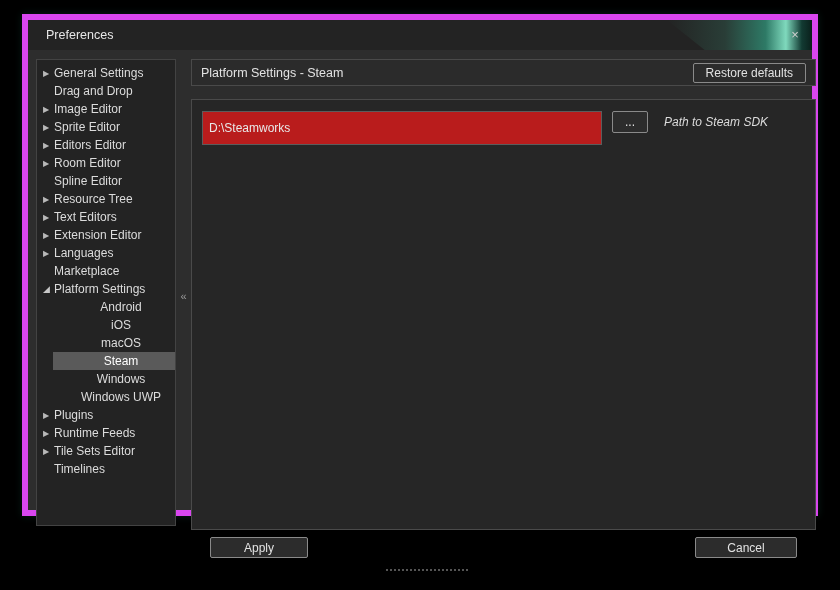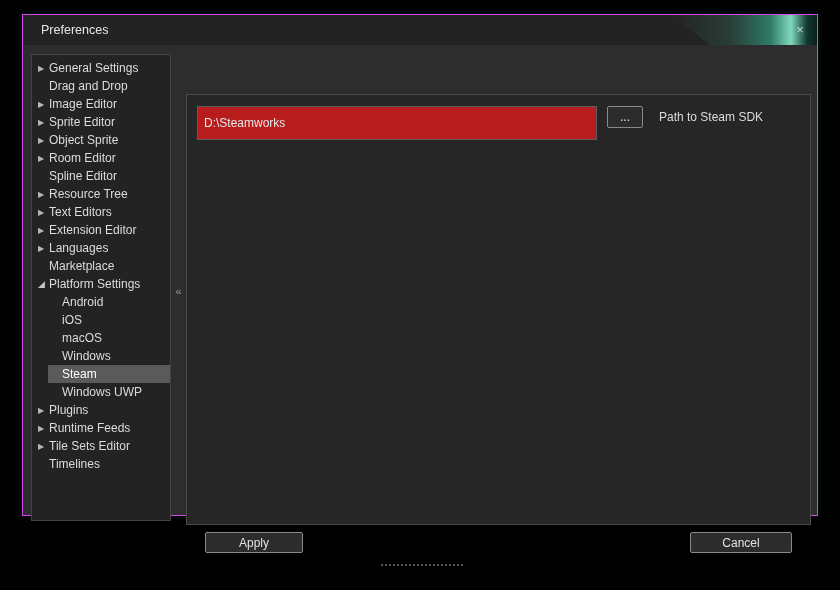--- a/index.html
+++ b/index.html
@@ -8,21 +8,21 @@
     background:#000;
     font-family:"Liberation Sans", sans-serif;
     position:relative;
     overflow:hidden;
     cursor:default;
     -webkit-font-smoothing:antialiased;
   }
   .window {
     position:absolute; left:22px; top:14px; width:796px; height:502px;
     background:#2d2d2d;
-    border:1px solid #d946ef;
+    border:6px solid #d946ef;
     box-shadow:0 0 8px rgba(40,150,120,0.18);
   }
   
   .titlebar {
     position:absolute; left:0; top:0; right:0; height:30px;
     background:#232323;
     overflow:hidden;
   }
   .title-accent {
     position:absolute; top:0; right:0; width:145px; height:100%;
@@ -52,21 +52,21 @@
     border:1px solid #434343;
     padding-top:4px;
     overflow:hidden;
   }
   .tree-row {
     height:18px; line-height:18px;
     font-size:12px; color:#dcdcdc;
     white-space:nowrap;
     cursor:pointer;
   }
-  .tree-row.child { margin-left:16px; padding-left:14px; }
+  .tree-row.child { margin-left:16px; padding-left:14px;text-align:center; }
   .tree-row.selected { background:#5a5a5a; color:#ffffff; }
   .arrow {
     display:inline-block; width:11px; margin-left:6px;
     font-size:8px; color:#b8b8b8; vertical-align:1px;
   }
   .arrow.expanded { font-size:9px; color:#c8c8c8; }
   .tree-label { vertical-align:top; }
   
   .collapse-handle {
     position:absolute; left:150px; top:264px; width:11px; height:24px;
@@ -106,21 +106,21 @@
     color:#e8e8e8; font-size:12px;
     font-family:"Liberation Sans", sans-serif;
     padding:16px 6px;
     outline:none;
   }
   .browse-btn {
     position:absolute; left:420px; top:11px; width:36px; height:22px;
   }
   .sdk-label {
     position:absolute; left:472px; top:11px; height:22px; line-height:22px;
-    color:#dcdcdc; font-size:12px;
+    color:#dcdcdc; font-size:12px;font-style:italic;
   }
   
   .apply-btn  { position:absolute; left:182px; top:517px; width:98px;  height:21px; }
   .ok-btn     { position:absolute; left:548px; top:517px; width:102px; height:21px; }
   .cancel-btn { position:absolute; left:667px; top:517px; width:102px; height:21px;text-align:center; }
   .resize-handle {
     position:absolute; left:358px; top:549px; width:82px; height:5px;
     border-top:2px dotted #555;
     cursor:ns-resize;
   }
@@ -134,43 +134,47 @@
     <div class="title-accent"></div>
     <span class="title-text">Preferences</span>
   </div>
   <span class="close-btn">×</span>
 
   <div class="sidebar" id="tree">
       <div class="tree-row"><span class="arrow">▶</span><span class="tree-label">General Settings</span></div>
       <div class="tree-row"><span class="arrow"></span><span class="tree-label">Drag and Drop</span></div>
       <div class="tree-row"><span class="arrow">▶</span><span class="tree-label">Image Editor</span></div>
       <div class="tree-row"><span class="arrow">▶</span><span class="tree-label">Sprite Editor</span></div>
-      <div class="tree-row"><span class="arrow">▶</span><span class="tree-label">Object Sprite</span></div>
+      <div class="tree-row"><span class="arrow">▶</span><span class="tree-label">Editors Editor</span></div>
       <div class="tree-row"><span class="arrow">▶</span><span class="tree-label">Room Editor</span></div>
       <div class="tree-row"><span class="arrow"></span><span class="tree-label">Spline Editor</span></div>
       <div class="tree-row"><span class="arrow">▶</span><span class="tree-label">Resource Tree</span></div>
       <div class="tree-row"><span class="arrow">▶</span><span class="tree-label">Text Editors</span></div>
       <div class="tree-row"><span class="arrow">▶</span><span class="tree-label">Extension Editor</span></div>
       <div class="tree-row"><span class="arrow">▶</span><span class="tree-label">Languages</span></div>
       <div class="tree-row"><span class="arrow"></span><span class="tree-label">Marketplace</span></div>
       <div class="tree-row"><span class="arrow expanded">◢</span><span class="tree-label">Platform Settings</span></div>
       <div class="tree-row child"><span class="tree-label">Android</span></div>
       <div class="tree-row child"><span class="tree-label">iOS</span></div>
       <div class="tree-row child"><span class="tree-label">macOS</span></div>
+      <div class="tree-row child selected"><span class="tree-label">Steam</span></div>
       <div class="tree-row child"><span class="tree-label">Windows</span></div>
-      <div class="tree-row child selected"><span class="tree-label">Steam</span></div>
       <div class="tree-row child"><span class="tree-label">Windows UWP</span></div>
       <div class="tree-row"><span class="arrow">▶</span><span class="tree-label">Plugins</span></div>
       <div class="tree-row"><span class="arrow">▶</span><span class="tree-label">Runtime Feeds</span></div>
       <div class="tree-row"><span class="arrow">▶</span><span class="tree-label">Tile Sets Editor</span></div>
       <div class="tree-row"><span class="arrow"></span><span class="tree-label">Timelines</span></div>
     </div>
 
   <div class="collapse-handle">«</div>
 
+  <div class="header-bar">
+    <span>Platform Settings - Steam</span>
+    <button class="btn restore-btn">Restore defaults</button>
+  </div>
 
   <div class="content-panel">
     <input class="sdk-input" type="text" value="D:\Steamworks" style="">
     <button class="btn browse-btn">...</button>
     <span class="sdk-label">Path to Steam SDK</span>
   </div>
 
   <button class="btn apply-btn">Apply</button>
   <button class="btn cancel-btn">Cancel</button>
 

